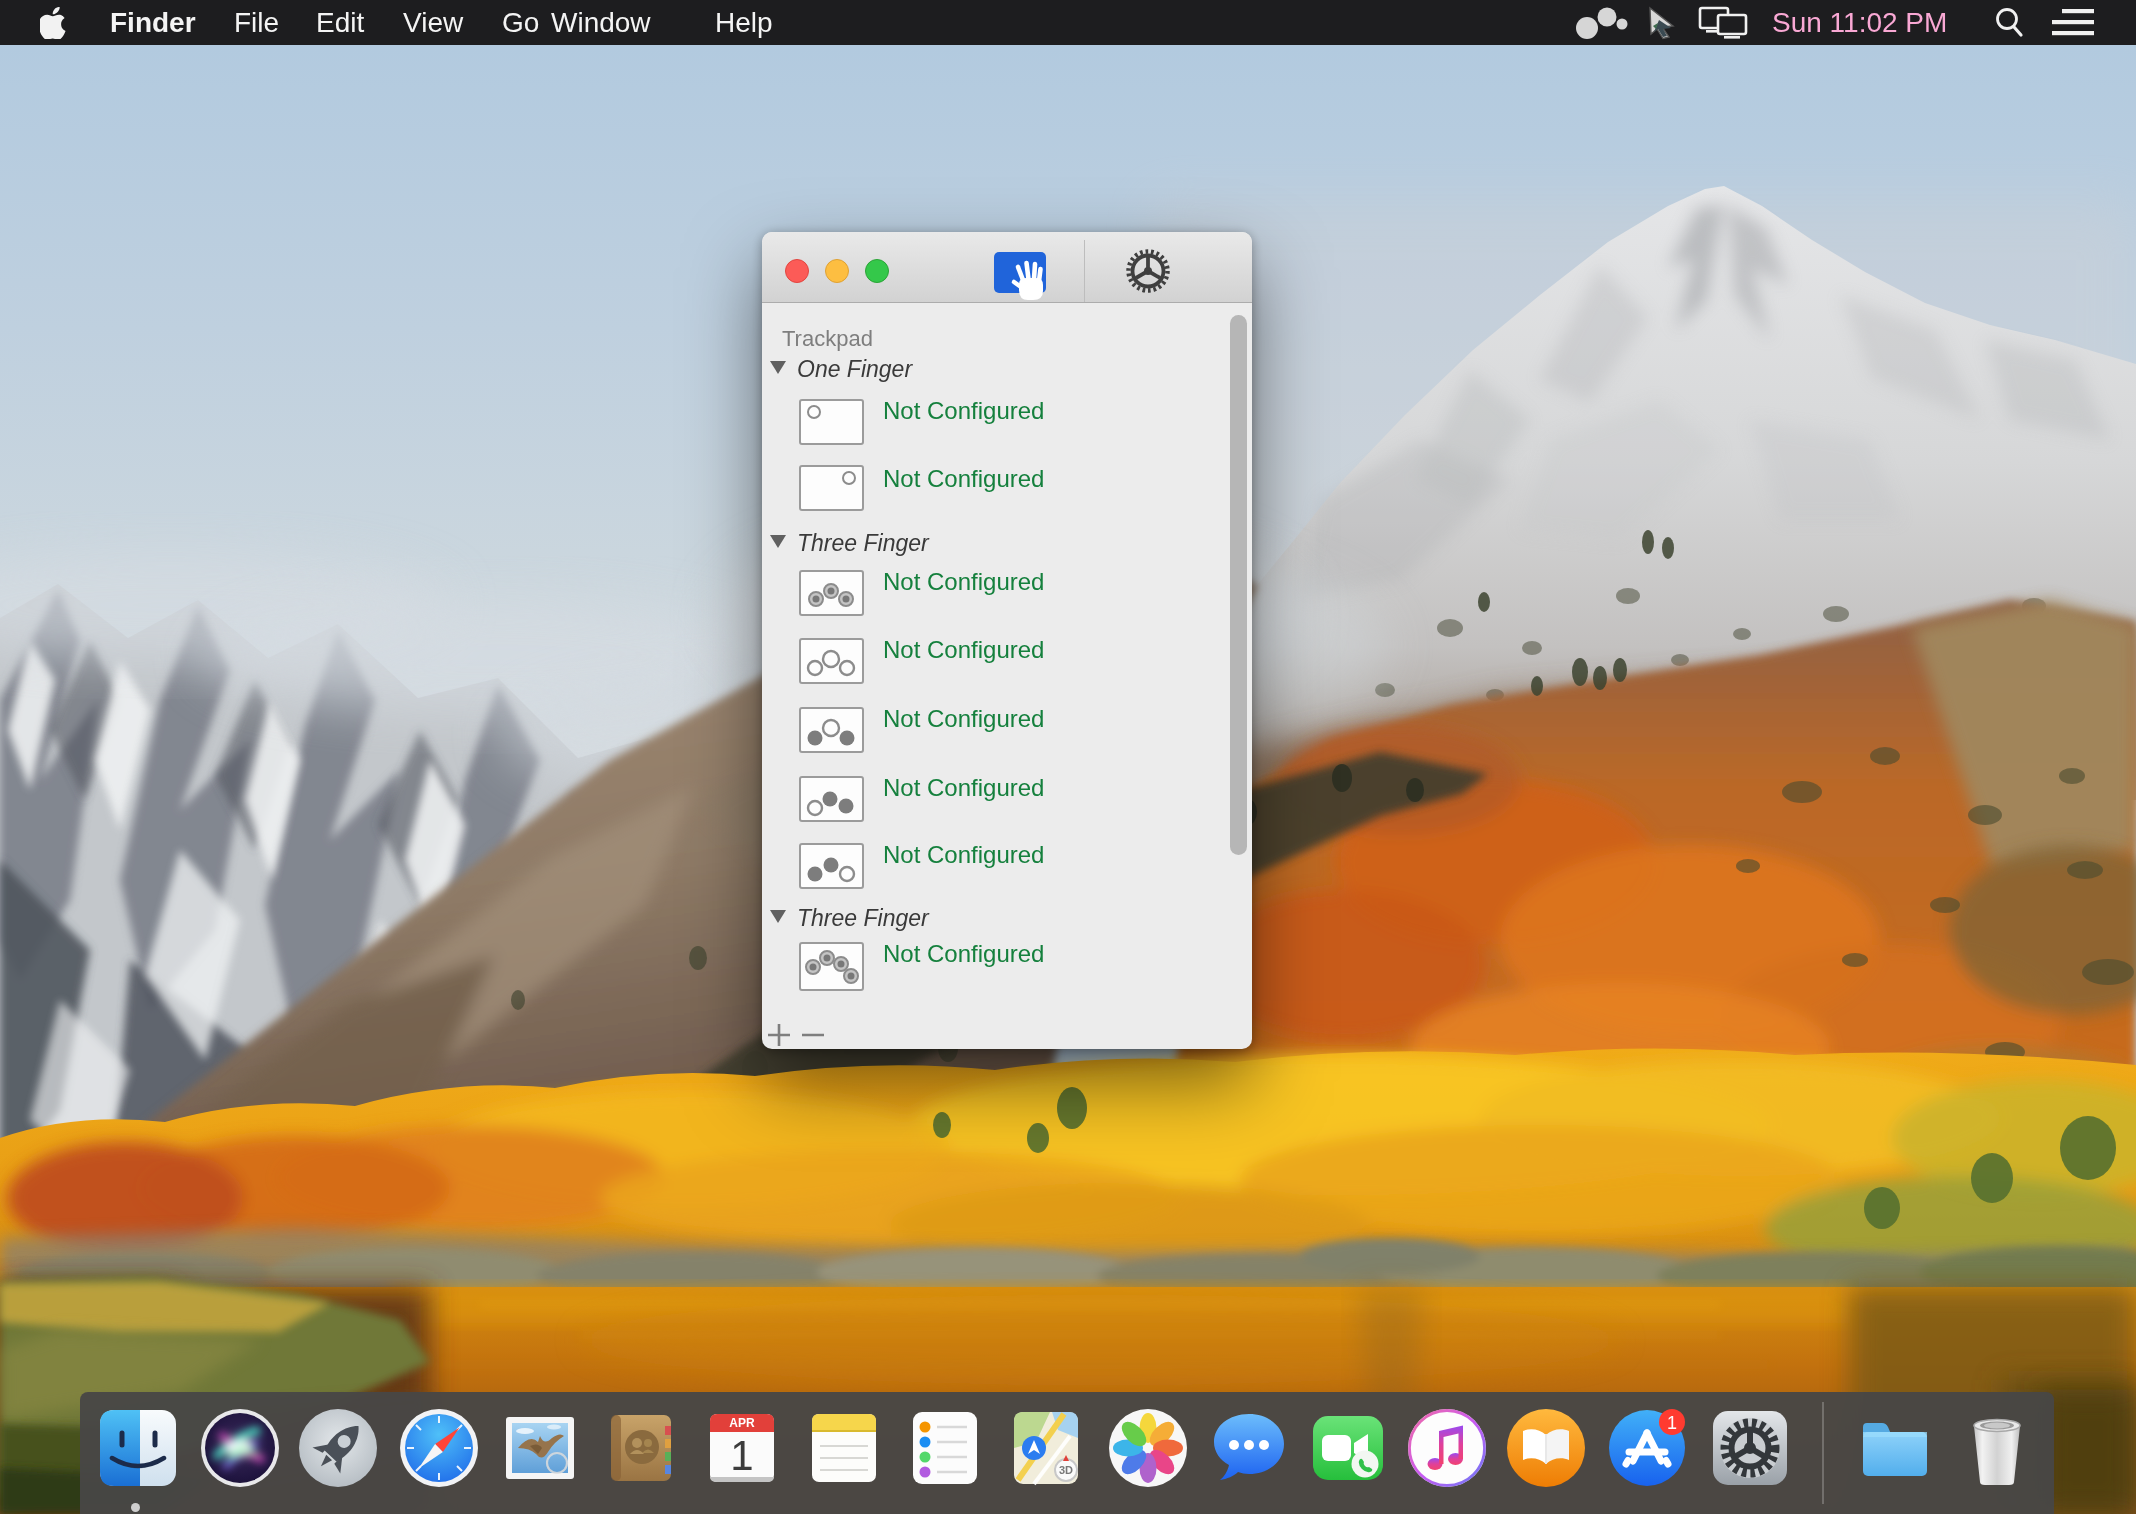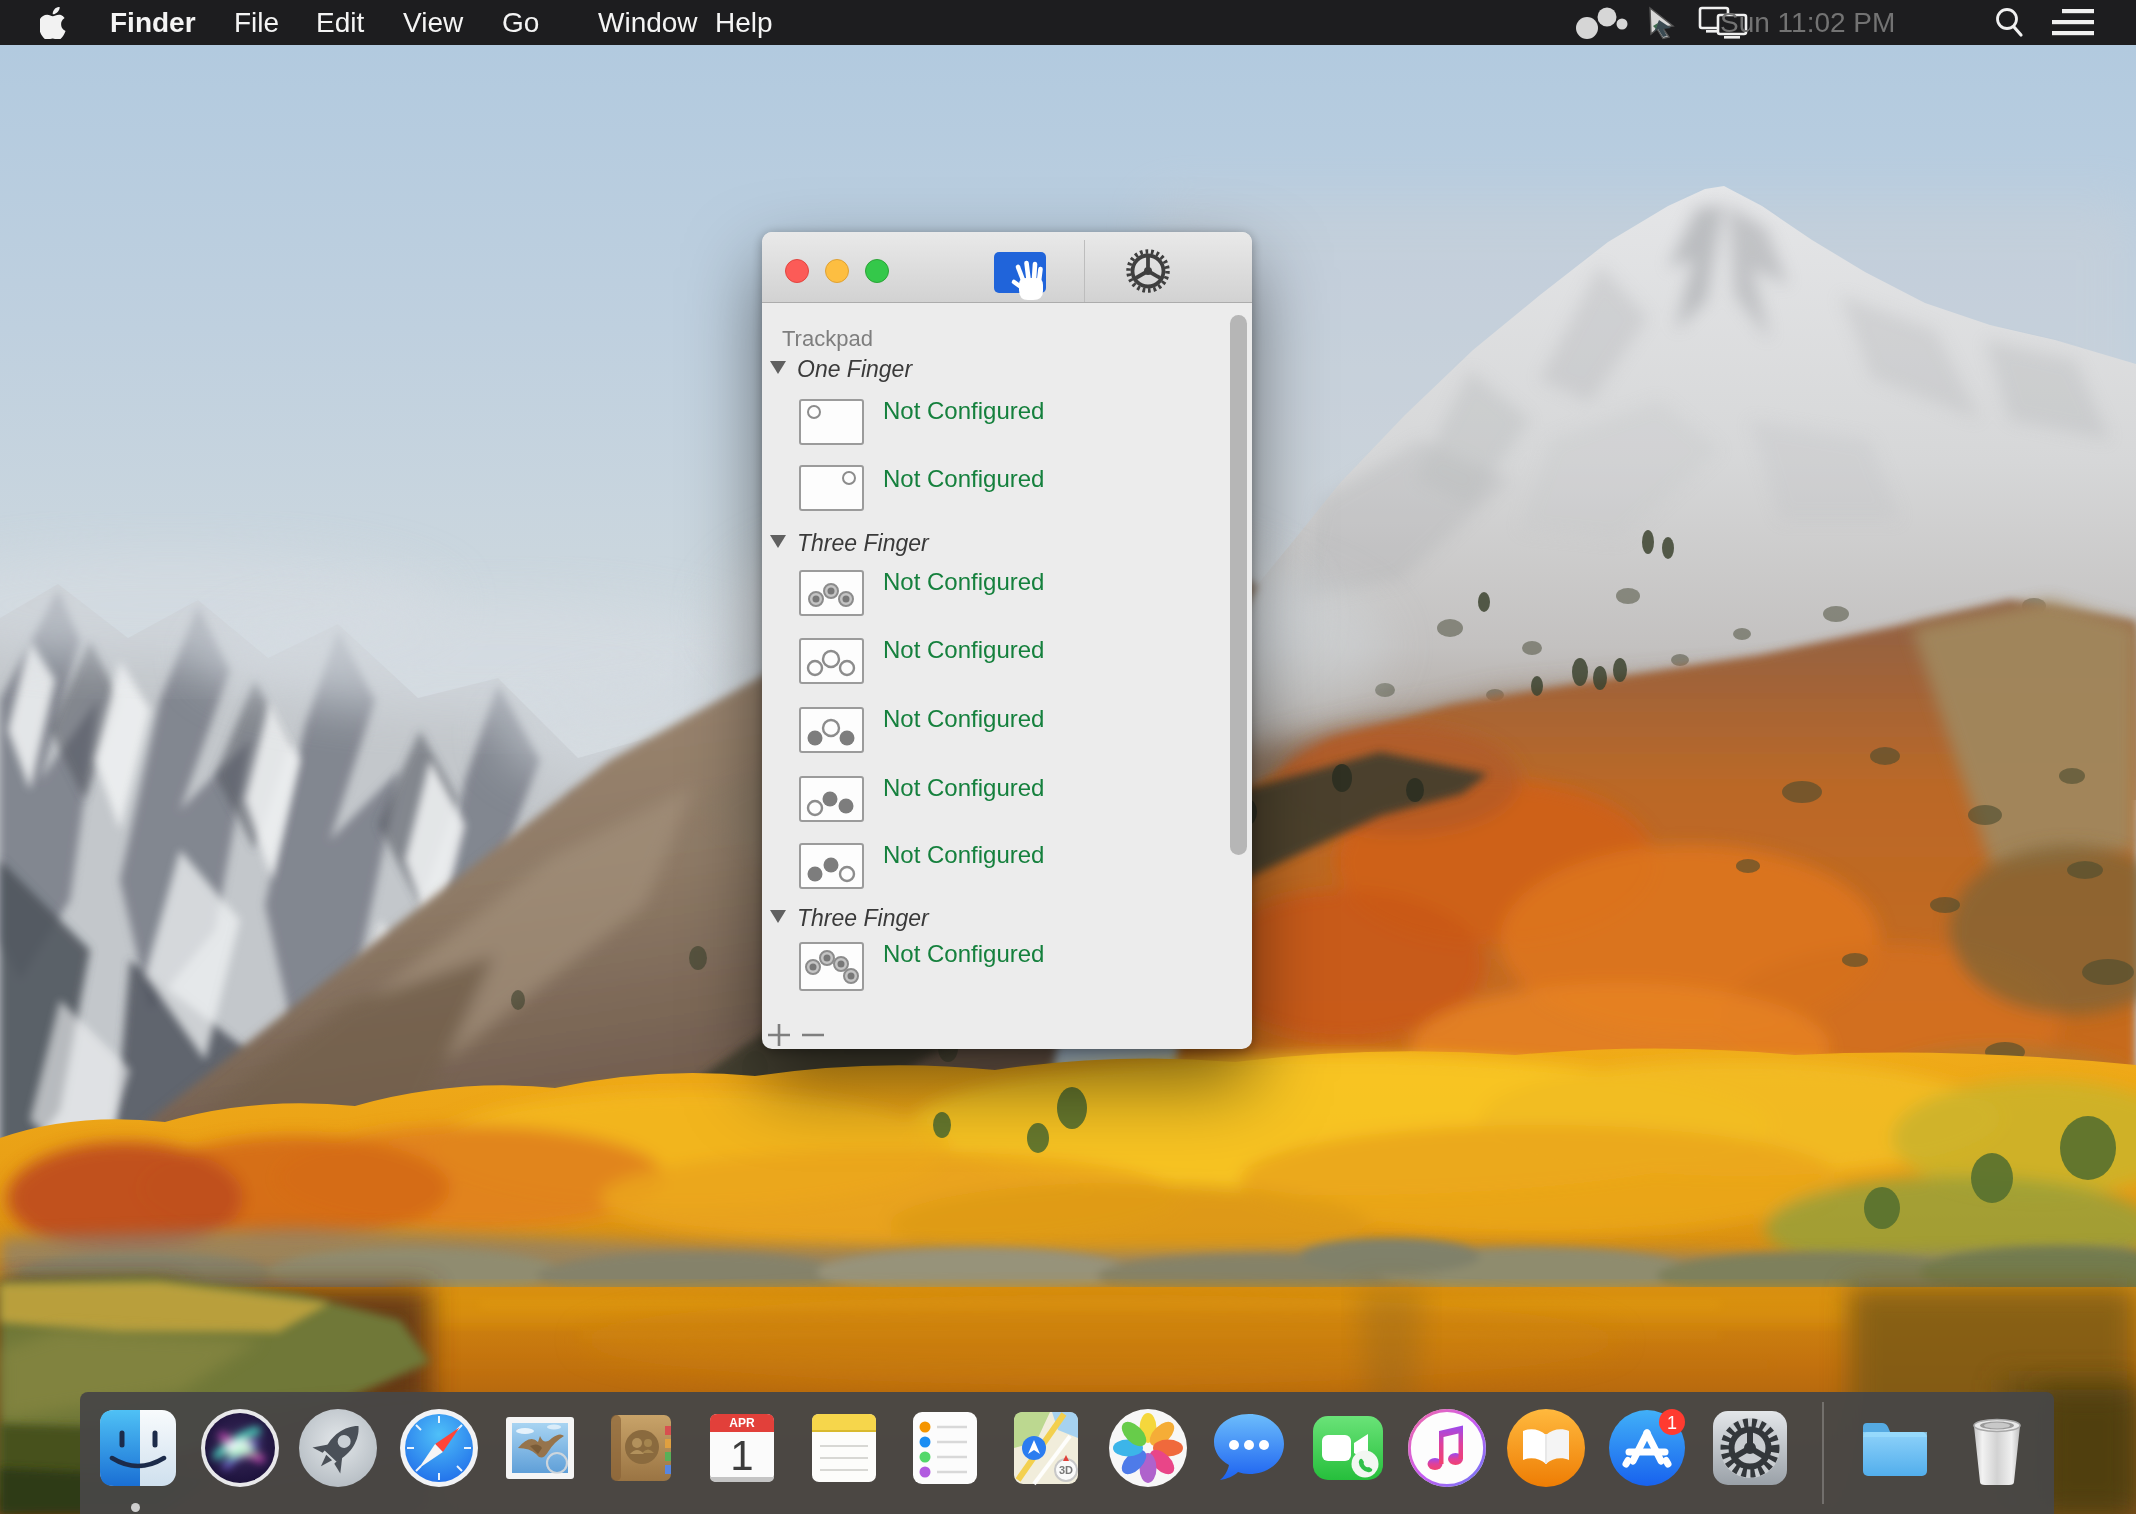--- a/index.html
+++ b/index.html
@@ -287,40 +287,40 @@
   </svg>
   <div id="menubar">
     <svg style="position:absolute;left:40px;top:7px" width="28" height="32" viewBox="0 0 28 32">
       <path fill="#f2f2f2" d="M19.2,5.1c-1.4,1.7-3.7,2.9-5.5,2.8c-0.3-2.1,0.7-4.3,1.9-5.6C17,0.8,19.3-0.2,21.1,0c0.2,2-0.6,4-1.9,5.1z M21,8.3c-3.1-0.2-5.7,1.7-7.2,1.7c-1.5,0-3.7-1.6-6.1-1.6C4.5,8.5,1.6,10.2,0,13c-3.1,5.4-0.8,13.5,2.2,17.9c1.5,2.2,3.3,4.6,5.6,4.5c2.2-0.1,3.1-1.5,5.8-1.5c2.7,0,3.5,1.5,5.9,1.4c2.4,0,4-2.2,5.5-4.4c1.7-2.5,2.4-4.9,2.4-5.1c-0.1-0.1-4.7-1.8-4.7-7.2c0-4.5,3.7-6.6,3.8-6.7C24.4,8.8,21.3,8.3,21,8.3z" transform="scale(0.93)"></path>
     </svg>
     <div class="mi" style="left:110px;font-weight:bold">Finder</div>
     <div class="mi" style="left:234px">File</div>
     <div class="mi" style="left:316px">Edit</div>
     <div class="mi" style="left:403px">View</div>
     <div class="mi" style="left:502px">Go</div>
-    <div class="mi" style="left:598px">Window</div>
+    <div class="mi" style="left:551px">Window</div>
     <div class="mi" style="left:715px">Help</div>
 
     <svg style="position:absolute;left:1572px;top:4px" width="58" height="38" viewBox="0 0 58 38">
       <circle cx="15" cy="24" r="11" fill="#d6d6d6"></circle>
       <circle cx="35" cy="13" r="9.5" fill="#d6d6d6"></circle>
       <circle cx="50" cy="20" r="5.5" fill="#d6d6d6"></circle>
     </svg>
     <svg style="position:absolute;left:1643px;top:6px" width="38" height="34" viewBox="0 0 38 34">
       <path d="M7,2 L30,20 L19,21 L26,31 L20,32.5 L14,23 L8,28 Z" fill="#d8d8d8" stroke="#555" stroke-width="1.4"></path>
       <path d="M16,14 L28,22 L20,23 L24,30 L20,31 L15,23 L11,26 Z" fill="#3a4a52"></path>
       <path d="M10,20 L15,17 L13,23 Z" fill="#3d6b4f"></path>
     </svg>
     <svg style="position:absolute;left:1698px;top:6px" width="52" height="34" viewBox="0 0 52 34">
       <rect x="2" y="2" width="28" height="20" rx="2" fill="none" stroke="#f0f0f0" stroke-width="2.6"></rect>
       <rect x="8" y="24" width="16" height="2.6" fill="#f0f0f0"></rect>
       <rect x="20" y="9" width="28" height="19" rx="2" fill="#1d1d1f" stroke="#f0f0f0" stroke-width="2.6"></rect>
       <rect x="26" y="30" width="16" height="2.6" fill="#f0f0f0"></rect>
     </svg>
-    <div class="mi" style="left:1720px;color:#737373">Sun 11:02 PM</div>
+    <div class="mi" style="left:1772px;color:#f9a8d4">Sun 11:02 PM</div>
     <svg style="position:absolute;left:1994px;top:6px" width="32" height="34" viewBox="0 0 32 34">
       <circle cx="13" cy="13" r="9.5" fill="none" stroke="#f0f0f0" stroke-width="2.8"></circle>
       <line x1="20" y1="21" x2="27" y2="29" stroke="#f0f0f0" stroke-width="3.2" stroke-linecap="round"></line>
     </svg>
     <svg style="position:absolute;left:2052px;top:8px" width="42" height="30" viewBox="0 0 42 30">
       <rect x="10" y="1" width="32" height="4.2" fill="#f0f0f0"></rect>
       <rect x="0" y="12" width="42" height="4.2" fill="#f0f0f0"></rect>
       <rect x="0" y="23" width="42" height="4.2" fill="#f0f0f0"></rect>
     </svg>
   </div>

